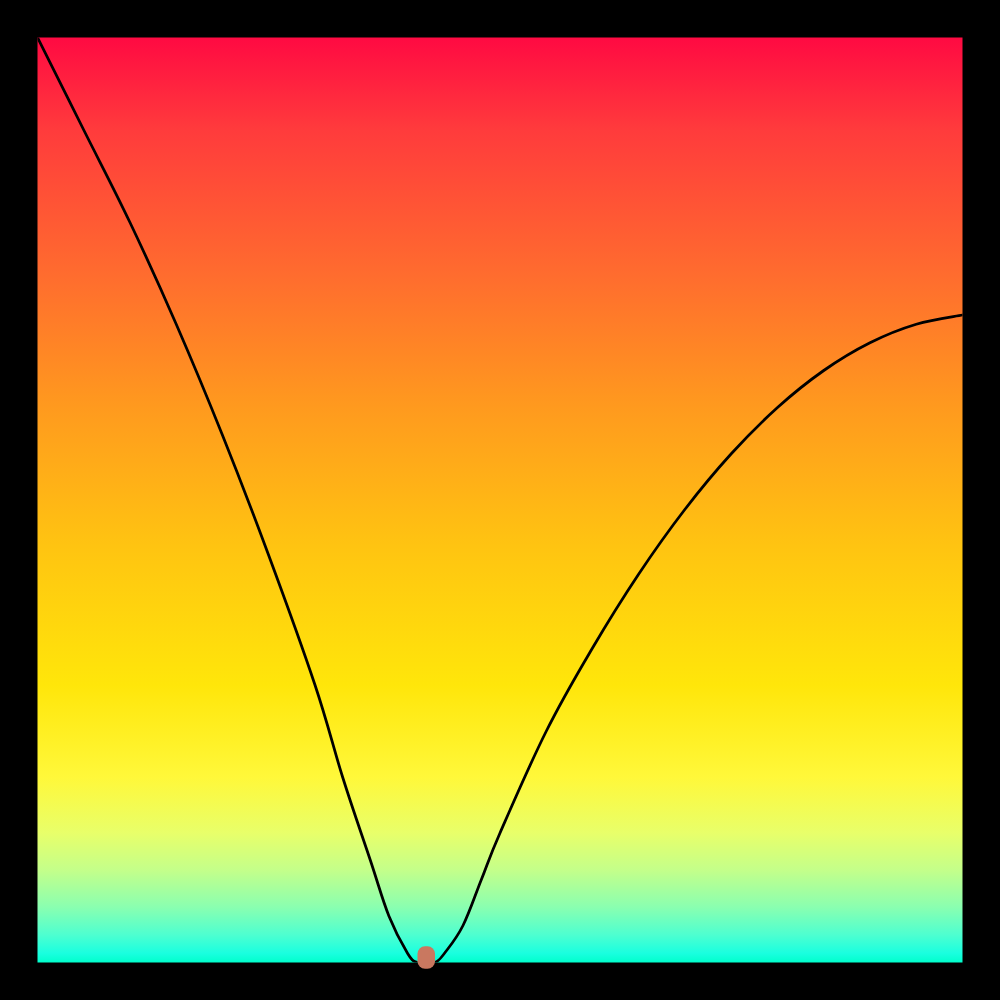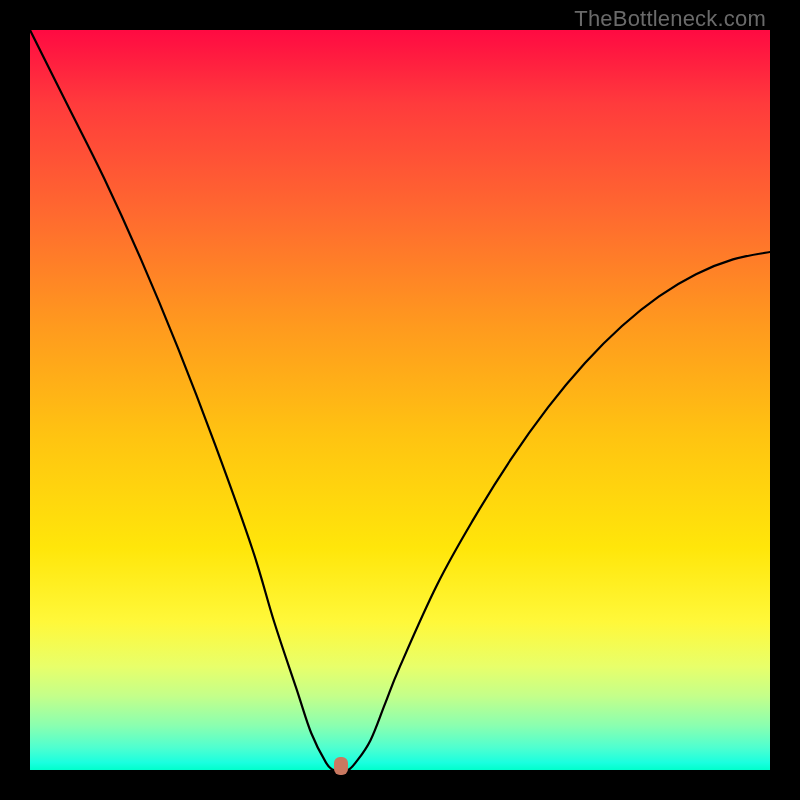--- a/index.html
+++ b/index.html
@@ -61,20 +61,19 @@
     height: 18px;
     background: #c97860;
     border-radius: 6px;
     transform: translate(-50%, -50%);
   }
 </style>
 </head>
 <body>
 
 <div class="frame">
-  <div class="watermark">TheBottleneck.com</div>
   <div class="plot-area">
     <svg class="curve-svg" viewBox="0 0 740 740" preserveAspectRatio="none">
       <path id="curve-path" fill="none" stroke="#000000" stroke-width="2.2" stroke-linejoin="round" stroke-linecap="round" d="M 0 0 C 6.66 13.32, 23.68 47.36, 37 74 C 50.32 100.64, 60.68 120.02799999999999, 74 148 C 87.32 175.972, 97.68 198.76400000000004, 111 229.40000000000003 C 124.32 260.03600000000006, 134.68 284.90000000000003, 148 318.20000000000005 C 161.32 351.50000000000006, 171.68 378.436, 185 414.4 C 198.32 450.364, 211.344 486.032, 222 518 C 232.656 549.968, 236.20800000000003 566.692, 244.20000000000002 592 C 252.192 617.308, 259.74 638.62, 266.4 658.6 C 273.05999999999995 678.58, 275.87199999999996 689.68, 281.2 703 C 286.528 716.32, 292.004 725.94, 296 732.6 C 299.996 739.26, 300.736 738.668, 303.4 740 C 306.06399999999996 741.332, 308.136 740, 310.8 740 C 313.464 740, 315.536 741.332, 318.2 740 C 320.864 738.668, 321.60400000000004 737.928, 325.6 732.6 C 329.596 727.272, 335.07200000000006 721.056, 340.40000000000003 710.4 C 345.728 699.7439999999999, 349.872 686.72, 355.2 673.4 C 360.52799999999996 660.0799999999999, 360.676 657.712, 370 636.4 C 379.324 615.088, 393.68000000000006 581.64, 407.00000000000006 555 C 420.32000000000005 528.36, 430.68 511.044, 444 488.4 C 457.32 465.756, 467.68 449.17999999999995, 481 429.2 C 494.32 409.22, 504.68 394.71600000000007, 518 377.40000000000003 C 531.32 360.084, 541.68 347.65199999999993, 555 332.99999999999994 C 568.32 318.34799999999996, 578.68 307.988, 592 296 C 605.32 284.012, 615.68 275.724, 629 266.4 C 642.32 257.07599999999996, 652.68 250.85999999999999, 666 244.2 C 679.32 237.54, 689.68 233.39600000000004, 703 229.40000000000003 C 716.32 225.40400000000002, 733.34 223.332, 740 222"></path>
     </svg>
     <div id="min-dot" class="min-dot" style="left: 310.8px; top: 736px; background: rgb(201, 120, 96);"></div>
   </div>
 </div>
 
 </body></html>

